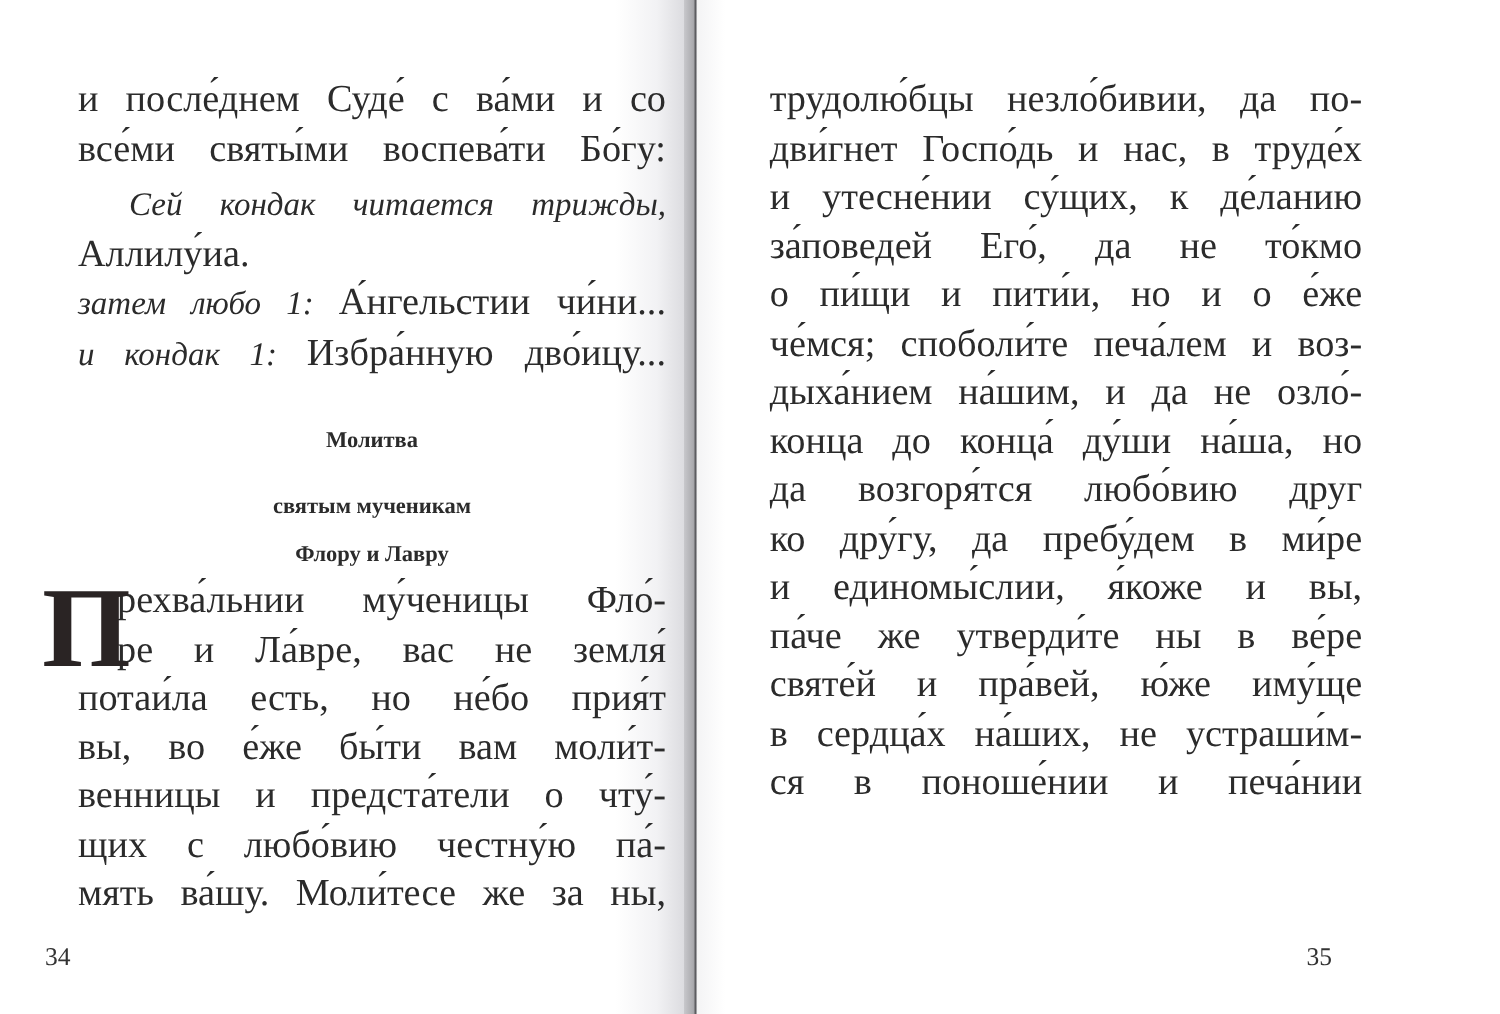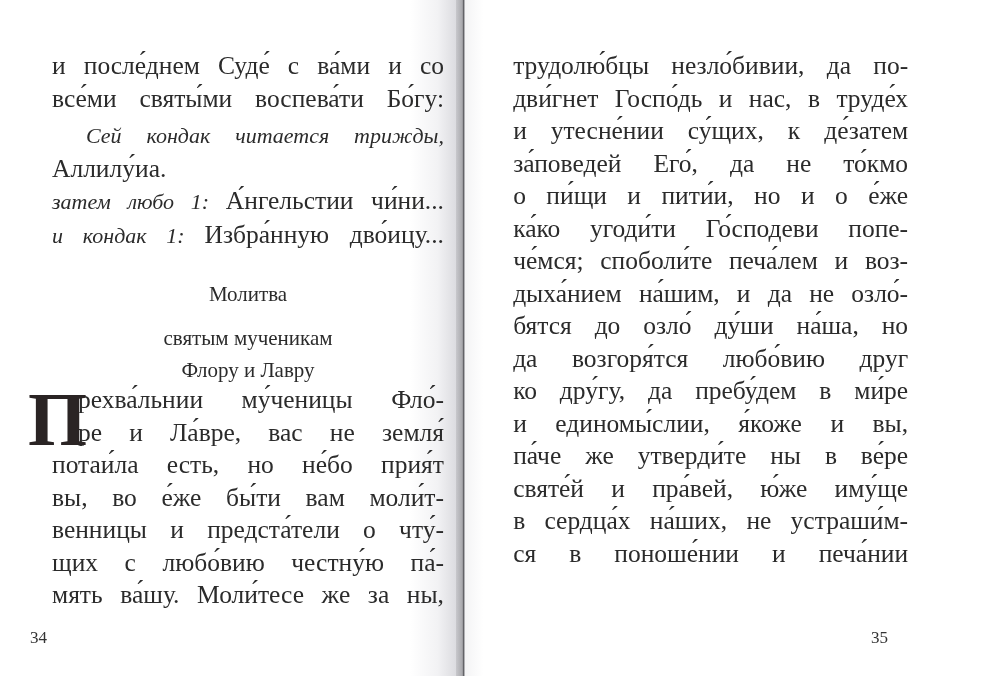--- a/index.html
+++ b/index.html
@@ -32,22 +32,22 @@
       text-align-last: justify;
       color: #2b2b2b;
     }
     .line { display: block; white-space: nowrap; text-align-last: justify; }
     .line.ragged { text-align-last: left; }
     .left-text { left: 52px; top: 50px; width: 392px; }
     .italic { font-style: italic; font-size: 22px; }
     .indent-line { padding-left: 34px; }
     .heading {
       position: absolute; left: 52px; width: 392px;
-      text-align: center; font-weight: normal;
-      font-size: 21px; line-height: 28px; color: #2b2b2b;
+      text-align: center; font-weight: bold;
+      font-size: 15px; line-height: 28px; color: #2b2b2b;
     }
     .heading .line { text-align: center; text-align-last: center; }
     .prayer-block { left: 52px; top: 384px; width: 392px; }
     .drop-cap {
       position: absolute; left: -24px; top: 5px;
       font-size: 76px; line-height: 60px; font-weight: bold;
       color: #2a2424;
       font-family: "Liberation Serif", "DejaVu Serif", serif;
     }
     .cap-line { padding-left: 26px; }
@@ -101,27 +101,26 @@
 
     <div class="page-number pn-left">34</div>
   </div>
 
   <div class="gutter"></div>
 
   <div class="page page-right">
     <div class="text-block right-text">
       <span class="line">трудолю́бцы незло́бивии, да по-</span>
       <span class="line">дви́гнет Госпо́дь и нас, в труде́х</span>
-      <span class="line">и утесне́нии су́щих, к де́затем</span>
+      <span class="line">и утесне́нии су́щих, к де́ланию</span>
       <span class="line">за́поведей Его́, да не то́кмо</span>
       <span class="line">о пи́щи и пити́и, но и о е́же</span>
-      <span class="line">ка́ко угоди́ти Го́сподеви попе-</span>
       <span class="line">че́мся; споболи́те печа́лем и воз-</span>
       <span class="line">дыха́нием на́шим, и да не озло́-</span>
-      <span class="line">бятся до озло́ ду́ши на́ша, но</span>
+      <span class="line">конца до конца́ ду́ши на́ша, но</span>
       <span class="line">да возгоря́тся любо́вию друг</span>
       <span class="line">ко дру́гу, да пребу́дем в ми́ре</span>
       <span class="line">и единомы́слии, я́коже и вы,</span>
       <span class="line">па́че же утверди́те ны в ве́ре</span>
       <span class="line">святе́й и пра́вей, ю́же иму́ще</span>
       <span class="line">в сердца́х на́ших, не устраши́м-</span>
       <span class="line">ся в поноше́нии и печа́нии</span>
     </div>
 
     <div class="page-number pn-right">35</div>

